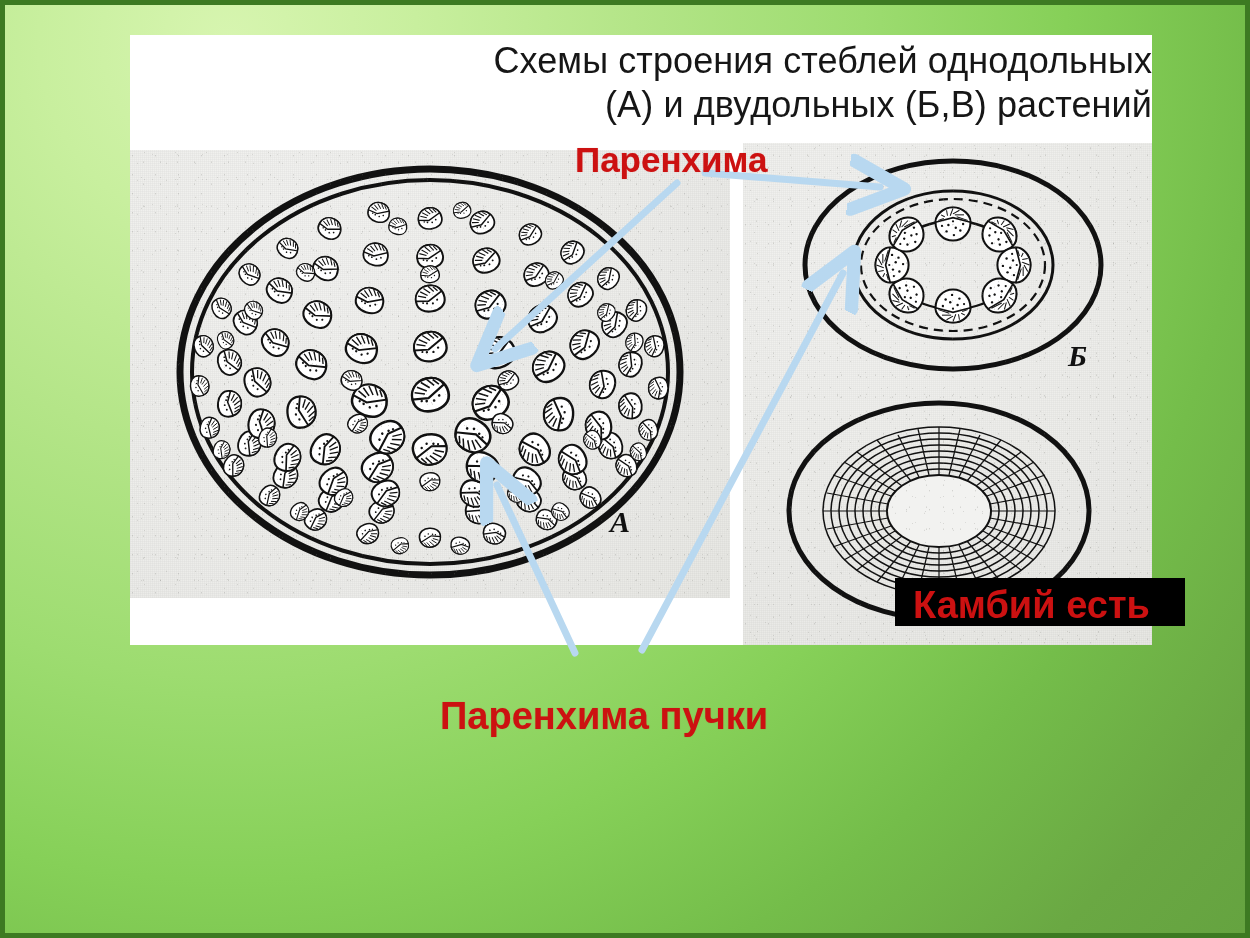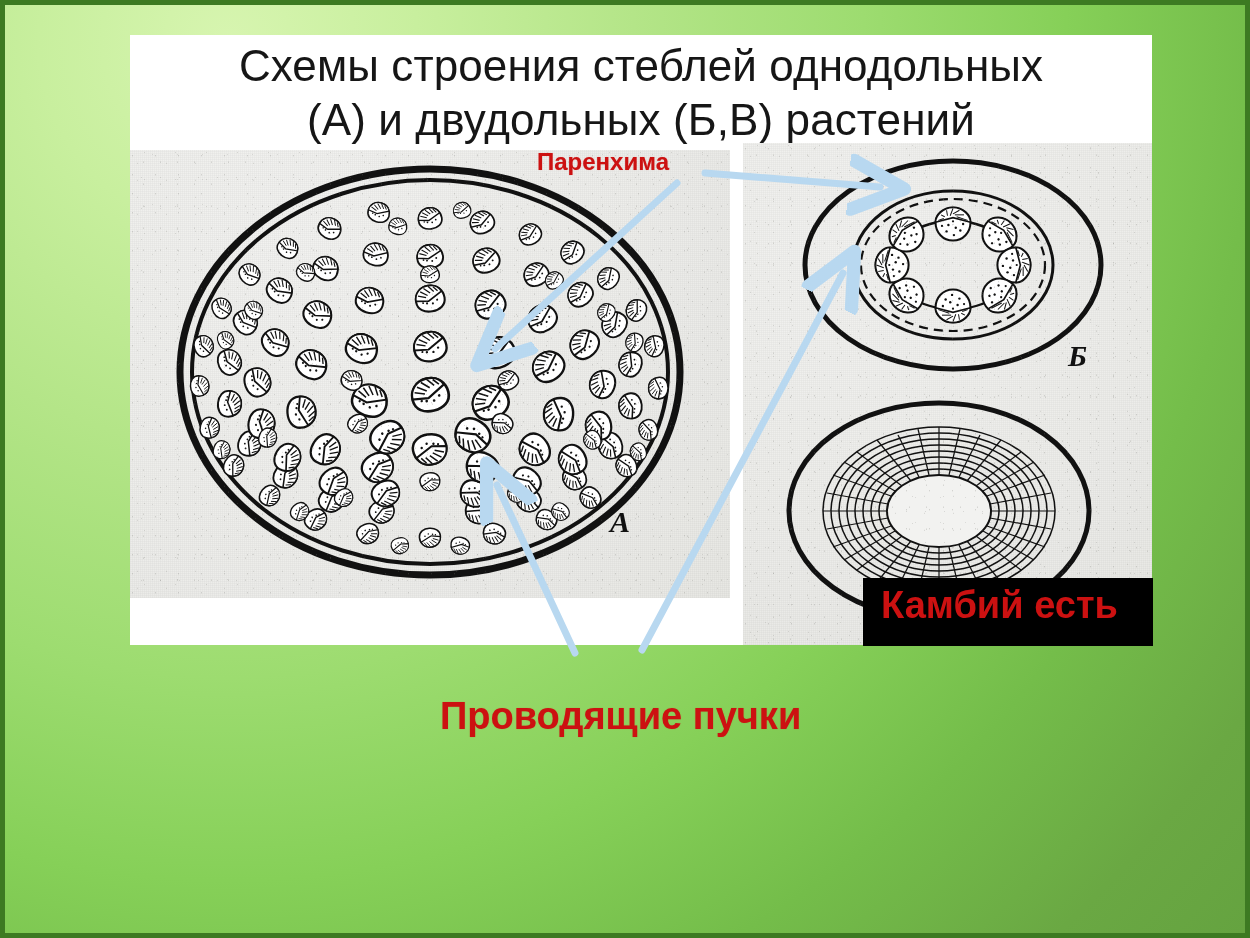--- a/index.html
+++ b/index.html
@@ -42,37 +42,37 @@
       radial-gradient(circle at 27% 77%, rgba(120,120,115,.24) .6px, transparent .7px),
       radial-gradient(circle at 62% 88%, rgba(120,120,115,.26) .6px, transparent .7px),
       radial-gradient(circle at 90% 18%, rgba(120,120,115,.22) .6px, transparent .7px);
     background-size:23px 19px, 31px 27px, 17px 22px, 29px 17px, 19px 31px, 25px 25px;
     opacity:.85;
   }
 
   
   #title{
     position:absolute;left:0;top:4px;width:1022px;
-    text-align:center;color:#161616;
-    font-size:44px;line-height:1.22;font-weight:400;
+    text-align:right;color:#161616;
+    font-size:36px;line-height:1.22;font-weight:400;
     letter-spacing:.1px;
     white-space:pre-line;
   }
 
   
   .redlabel{
     position:absolute;color:#cc1111;font-weight:bold;
     white-space:nowrap;line-height:1;
     text-shadow:0 0 1px rgba(204,17,17,.35);
   }
-  #lbl-parenchyma{ left:532px; top:137px; font-size:24px; z-index:40;margin-top:8px;}
+  #lbl-parenchyma{ left:570px; top:137px; font-size:35px; z-index:40;}
   #lbl-no-cambium{ left:138px; top:583px; font-size:38px; z-index:40;}
   #lbl-bundles{    left:435px; top:692px; font-size:38px; z-index:40;}
   #blackbox{
-    position:absolute;left:858px;top:573px;width:290px;height:68px;
+    position:absolute;left:890px;top:573px;width:290px;height:48px;
     background:#000000;z-index:41;
   }
   #lbl-cambium{
     position:absolute;left:18px;top:8px;font-size:38px;color:#cc1111;
     font-weight:bold;white-space:nowrap;line-height:1;
   }
 
   
   #arrows{position:absolute;left:0;top:0;width:1250px;height:938px;z-index:30;pointer-events:none;}
 
@@ -352,19 +352,19 @@
 
       <path d="M570,648 L492,480" marker-end="url(#ah)"></path>
 
       <path d="M637,645 L838,268" marker-end="url(#ah)"></path>
     </g>
   </svg>
 
   <div class="redlabel" id="lbl-parenchyma">Паренхима</div>
 
 
-  <div class="redlabel" id="lbl-bundles">Проводящие пучки</div>
+  <div class="redlabel" id="lbl-bundles">Паренхима пучки</div>
 
   <div id="blackbox">
     <span id="lbl-cambium">Камбий есть</span>
   </div>
 
 </div>
 
 </body></html>

